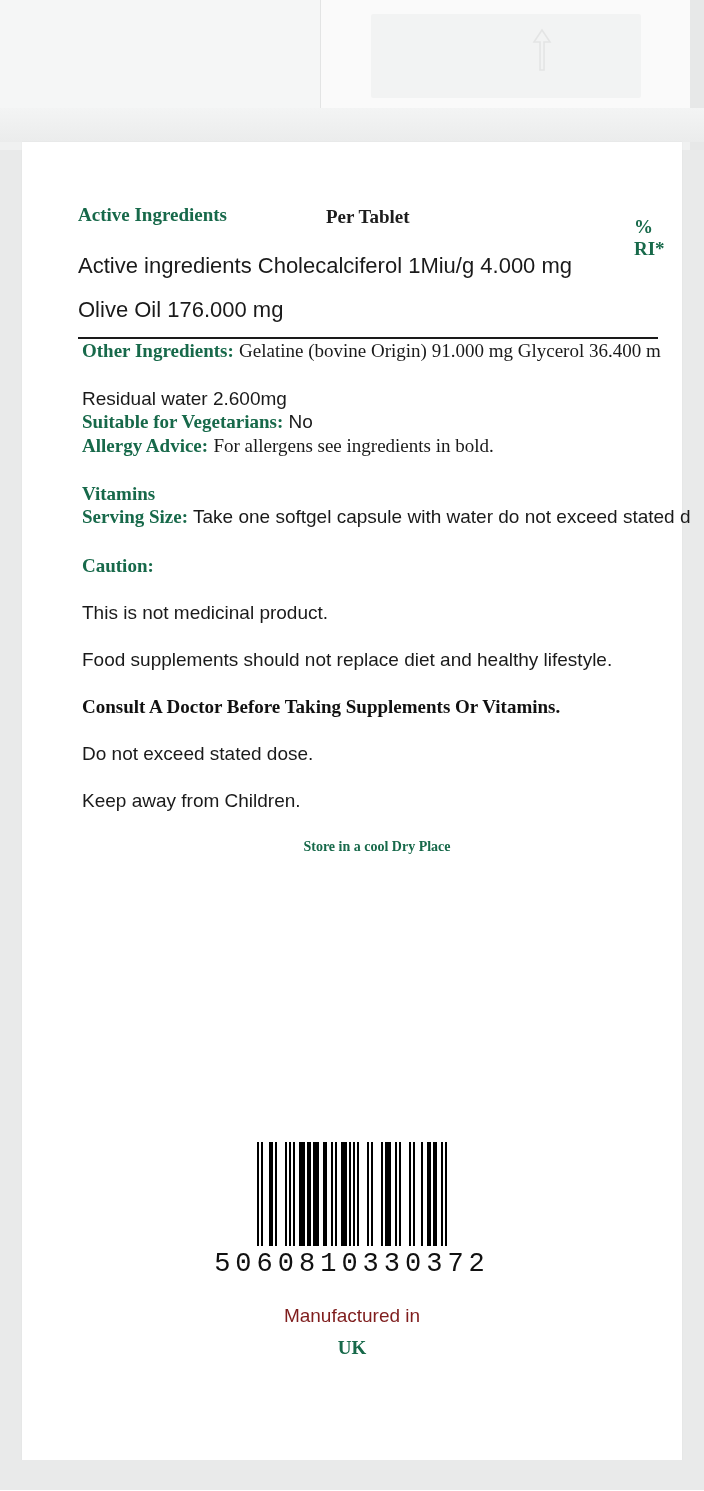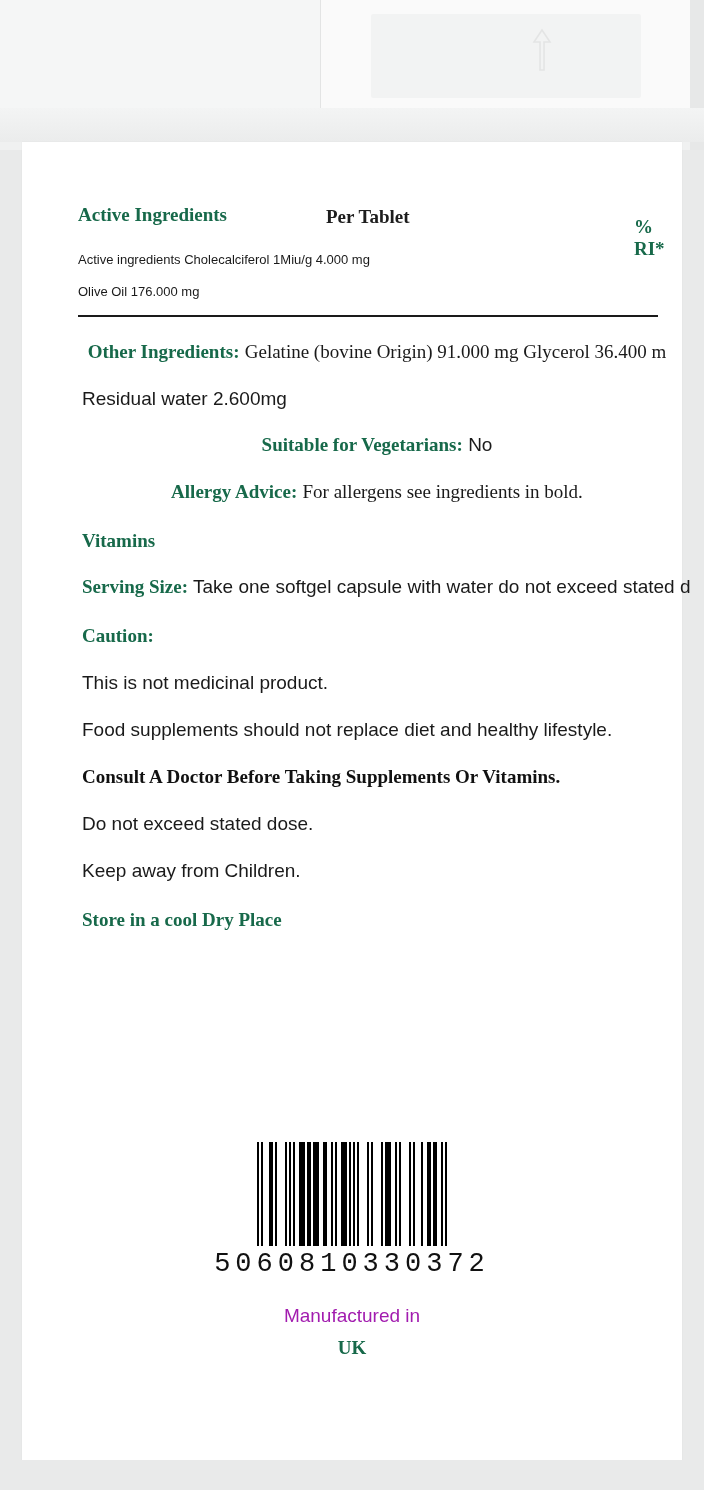--- a/index.html
+++ b/index.html
@@ -122,41 +122,39 @@
     position: absolute;
     left: 537px;
     top: 12px;
     font-family: "Liberation Serif", serif;
     font-weight: bold;
     font-size: 19px;
     color: #17694a;
     margin-left: 41px;
   }
   .line-plain {
-    font-size: 13px;
+    font-size: 22px;
     color: #1a1a1a;
     margin: 0 0 0 22px;
     padding-top: 16px;
     line-height: 1.25;
     white-space: nowrap;
   }
   .rule {
     margin: 14px 0 0 22px;
     width: 580px;
     height: 2px;
     background: #1a1a1a;
   }
   .blk {
     margin: 0 0 0 26px;
-    padding-top: 23px;
     font-size: 19px;
     color: #1a1a1a;
     line-height: 1.25;
     white-space: nowrap;
-    text-align: center;
   }
   .blk .lbl {
     font-family: "Liberation Serif", serif;
     font-weight: bold;
     font-size: 19px;
     color: #17694a;
   }
   .blk .val {
     font-family: "Liberation Sans", sans-serif;
     font-size: 19px;
@@ -184,22 +182,23 @@
   .para.bold-serif {
     font-family: "Liberation Serif", serif;
     font-weight: bold;
     color: #111111;
   }
   .store {
     margin: 0 0 0 26px;
     padding-top: 27px;
     font-family: "Liberation Serif", serif;
     font-weight: bold;
-    font-size: 19px;
-    color: #17694a;
+    font-size: 14px;
+    color: #17694a;
+    text-align: center;
   }
   
   .barcode-wrap {
     position: absolute;
     left: 0;
     top: 986px;
     width: 660px;
     text-align: center;
   }
   .barcode {
@@ -223,21 +222,21 @@
     font-family: "Liberation Mono", monospace;
     font-size: 27px;
     letter-spacing: 5px;
     color: #111;
     text-align: center;
   }
   .manu {
     margin-top: 26px;
     text-align: center;
     font-size: 19px;
-    color: #a21caf;
+    color: #7f1d1d;
   }
   .manu-uk {
     margin-top: 10px;
     text-align: center;
     font-family: "Liberation Serif", serif;
     font-weight: bold;
     font-size: 19px;
     color: #17694a;
   }
   .bottom-strip {

